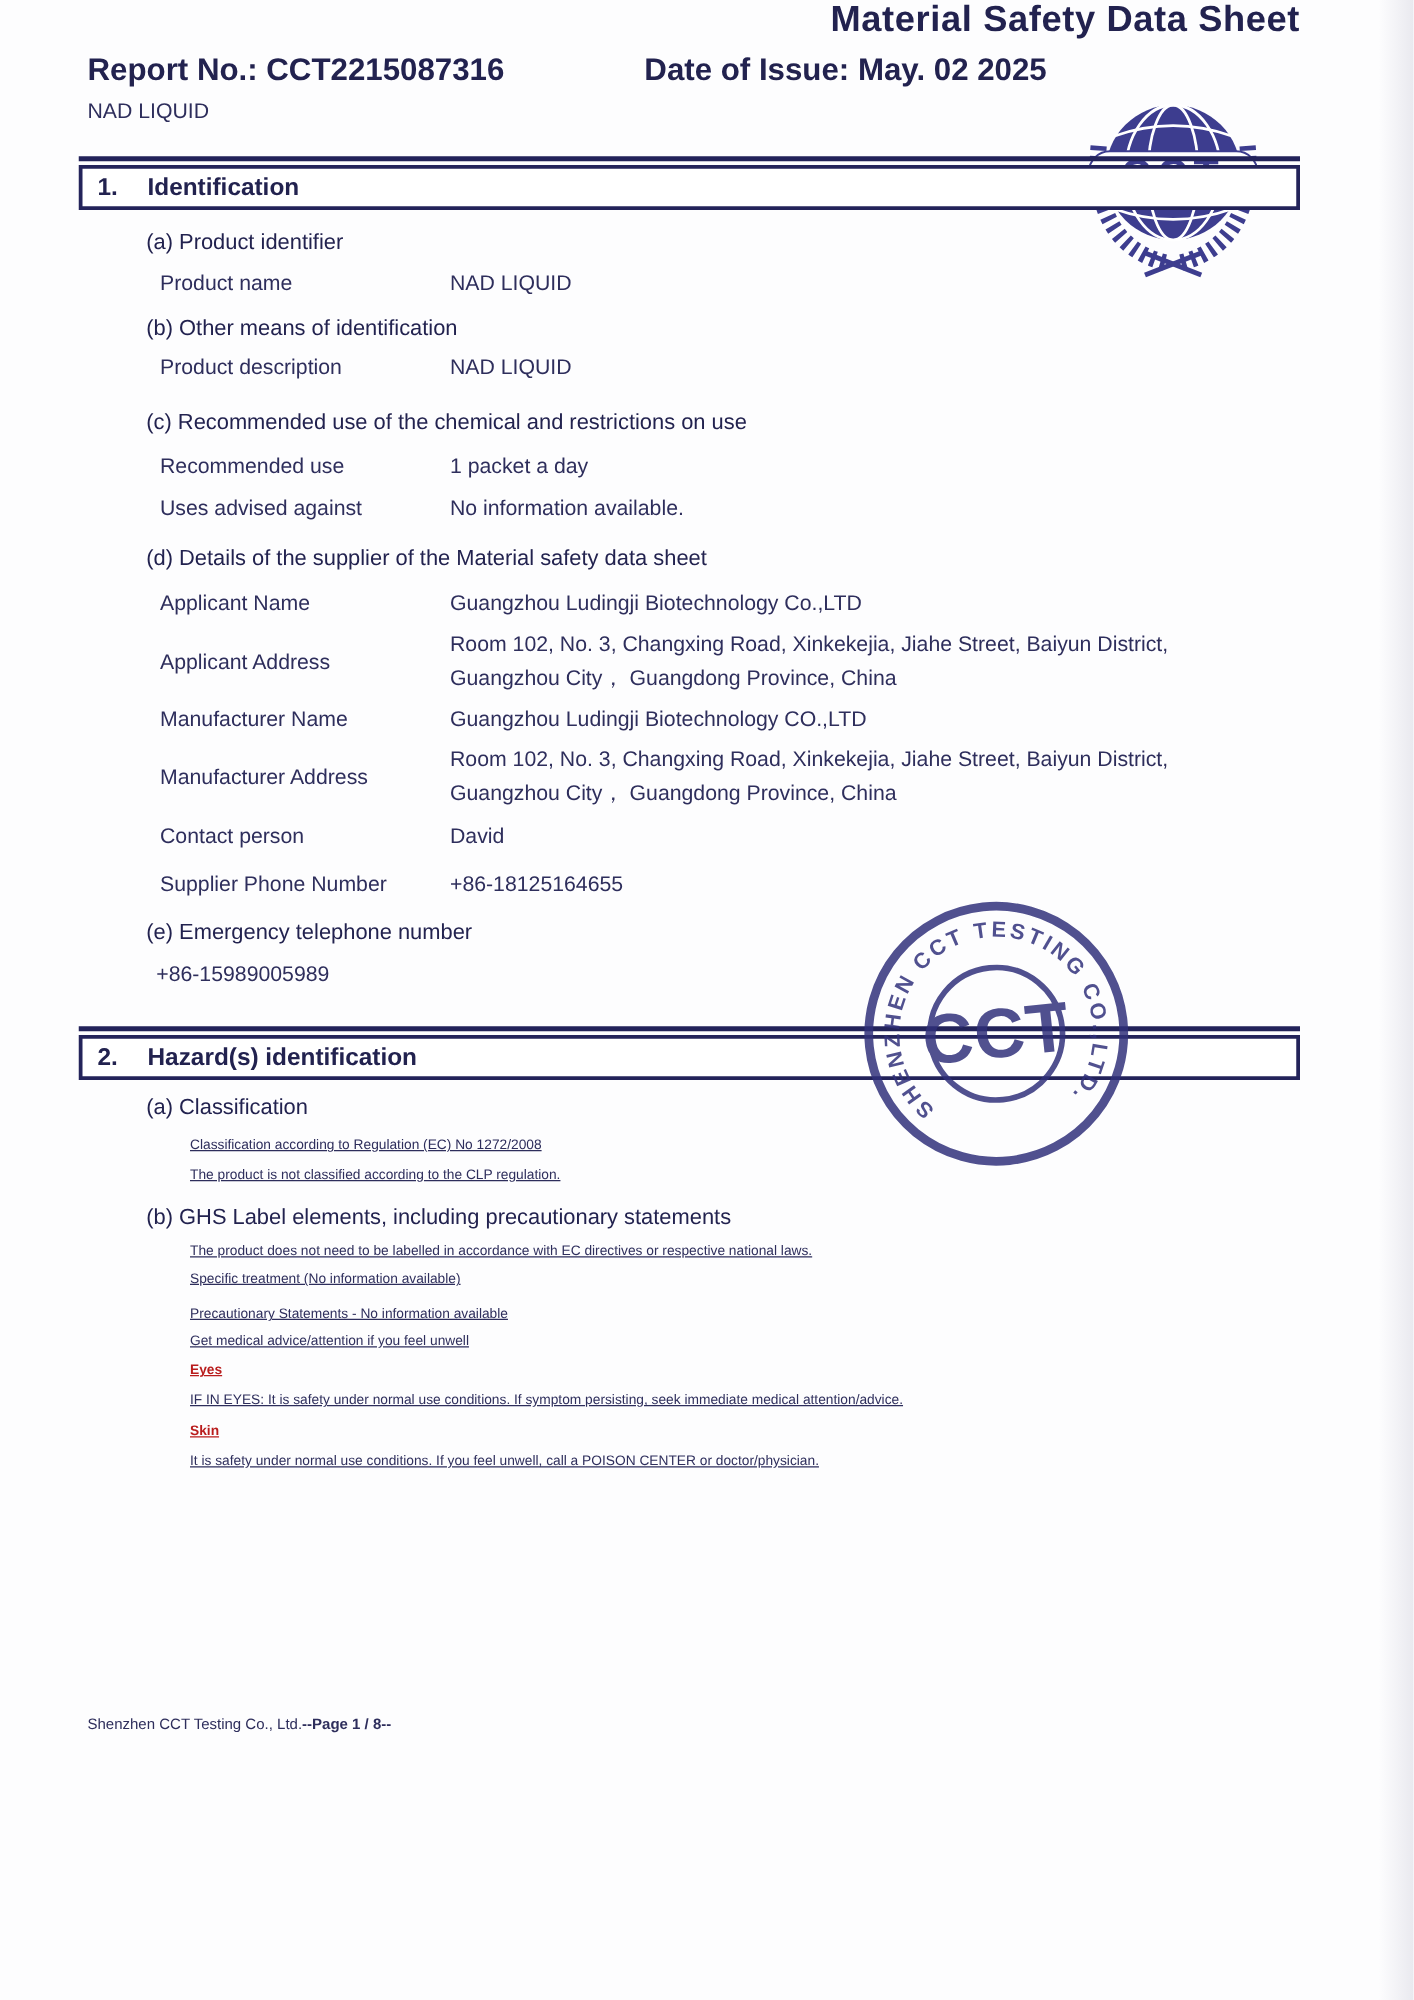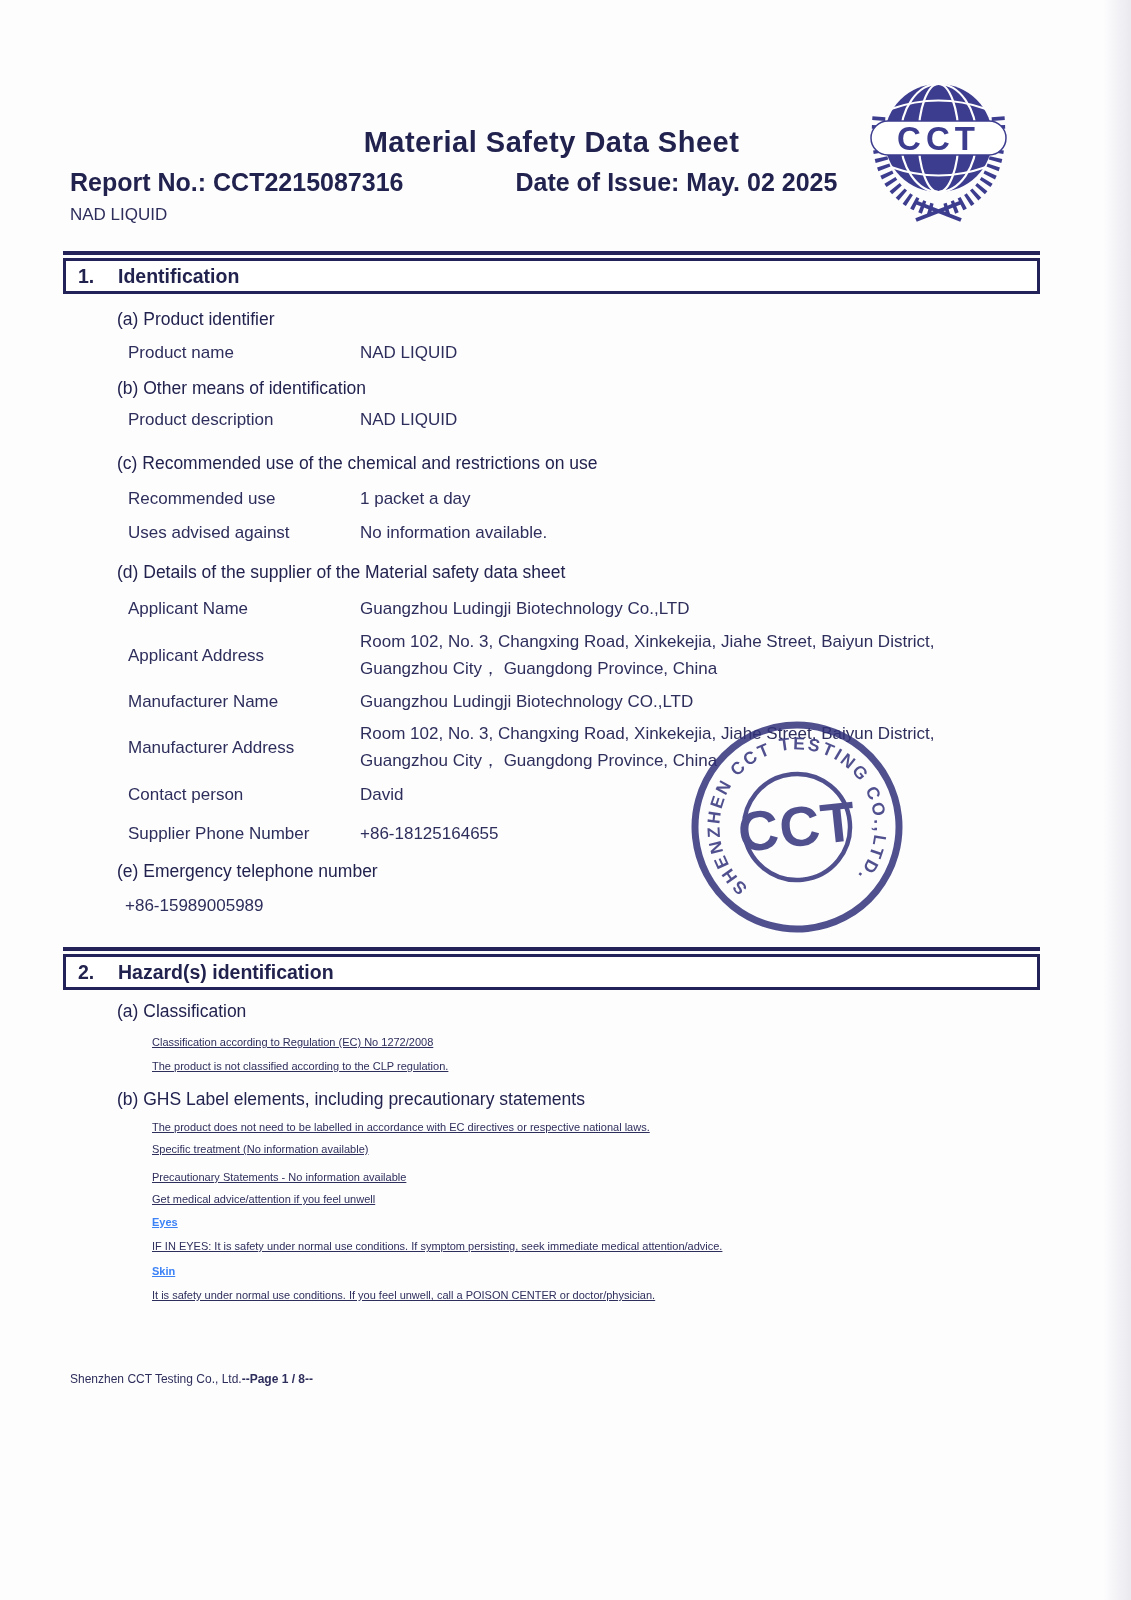--- a/index.html
+++ b/index.html
@@ -8,21 +8,21 @@
     background:#fdfdfe; color:#2e2e5c;
     font-family:"Liberation Sans","DejaVu Sans",sans-serif;
   }
   .edge-shade {
     position:absolute; top:0; right:0; width:28px; height:1600px;
     background:linear-gradient(to right, rgba(233,233,239,0), #e9e9ef);
   }
   .content { position:relative; width:977px; margin-left:63px; }
 
   .title {
-    margin:0; padding-top:126px; text-align:center;
+    margin:0; text-align:right;
     font-size:29px; font-weight:bold; color:#22224f; letter-spacing:.5px;
   }
   .report-line {
     display:flex; margin-top:9px; padding-left:7px;
     font-size:25px; font-weight:bold; color:#22224f;
   }
   .date-issue { margin-left:112px; }
   .product-line { margin-top:8px; padding-left:7px; font-size:17px; }
 
   .sec-rule { height:4px; background:#23235a; }
@@ -35,21 +35,21 @@
 
   .subhead { padding-left:54px; font-size:17.5px; font-weight:normal; color:#22224f; line-height:22px; }
   .row { display:flex; padding-left:65px; line-height:22px; font-size:17px; }
   .row .lbl { width:232px; flex:none; }
   .row .val { width:645px; }
   .row.twoline { line-height:27px; align-items:center; }
   .emg { padding-left:62px; font-size:17px; line-height:22px; }
 
   .para { margin-left:89px; width:830px; font-size:11px; line-height:26px;text-decoration:underline; }
   .tight { line-height:22px; }
-  .b { font-weight:bold; color:#3b82f6; }
+  .b { font-weight:bold; color:#b91c1c; }
 
   .logo { position:absolute; top:76px; left:846px; }
   .stamp {
     position:absolute; top:716px; left:686px; opacity:.84;
     transform:rotate(-6deg); pointer-events:none;
   }
   svg text { font-family:"Liberation Sans","DejaVu Sans",sans-serif; }
 
   .footer {
     position:absolute; left:70px; top:1372px; width:948px;

